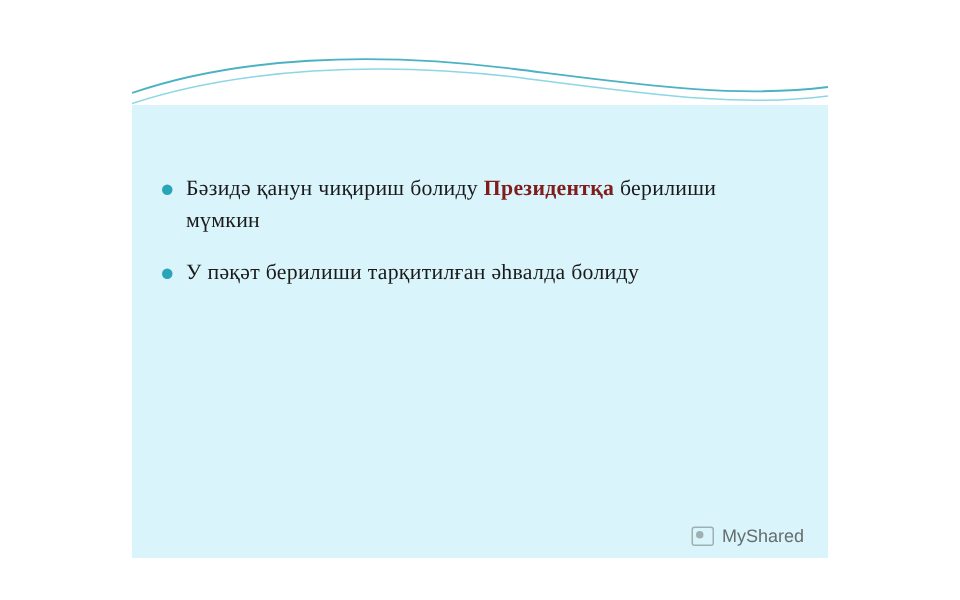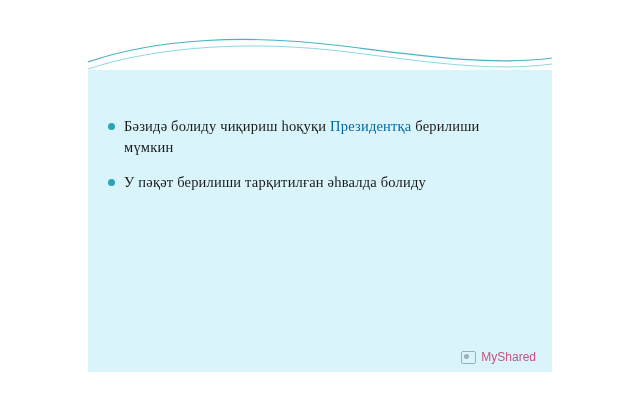--- a/index.html
+++ b/index.html
@@ -65,30 +65,31 @@
     margin-right: 9px;
   }
   .bullet-text {
     font-family: "Liberation Serif", serif;
     font-size: 14.5px;
     line-height: 1.45;
     color: #1a1a1a;
     letter-spacing: 0.2px;
   }
   .bullet-text .hl {
-    color: #0369a1;
+    color: #7f1d1d;
+    font-weight: bold;
   }
   .watermark {
     position: absolute;
     right: 16px;
     bottom: 8px;
     display: flex;
     align-items: center;
     gap: 5px;
-    color: #be185d;
+    color: #404040;
     font-family: "Liberation Sans", sans-serif;
     font-size: 12px;
     opacity: 0.75;
   }
   .watermark .wm-icon {
     display: inline-block;
     width: 13px;
     height: 11px;
     border: 1.5px solid #8a9a9d;
     border-radius: 2px;
@@ -118,21 +119,21 @@
         <path d="M0,34 C70,10 160,6 255,18 C335,28 402,38 464,30" fill="none" stroke="#2aa5b8" stroke-width="1.2" opacity="0.85"></path>
         <path d="M0,41 C70,18 165,12 260,24 C340,34 404,44 464,36" fill="none" stroke="#7fd3e0" stroke-width="1" opacity="0.9"></path>
       </svg>
     </div>
 
     <div class="content">
 
       <div class="bullet-row">
         <span class="bullet-dot"></span>
         <span class="bullet-text">
-          <span>Бәзидә болиду чиқириш һоқуқи </span><span class="hl">Президентқа</span><span> берилиши мүмкин</span>
+          <span>Бәзидә қанун чиқириш болиду </span><span class="hl">Президентқа</span><span> берилиши мүмкин</span>
         </span>
       </div>
 
       <div class="bullet-row">
         <span class="bullet-dot"></span>
         <span class="bullet-text">У пәқәт берилиши тарқитилған әһвалда болиду</span>
       </div>
 
     </div>
 

